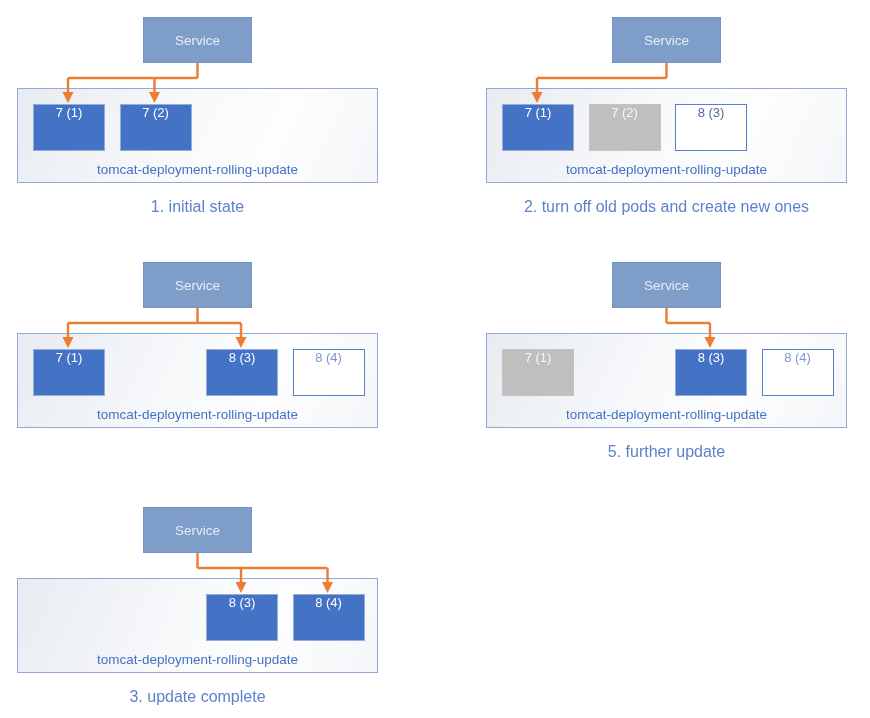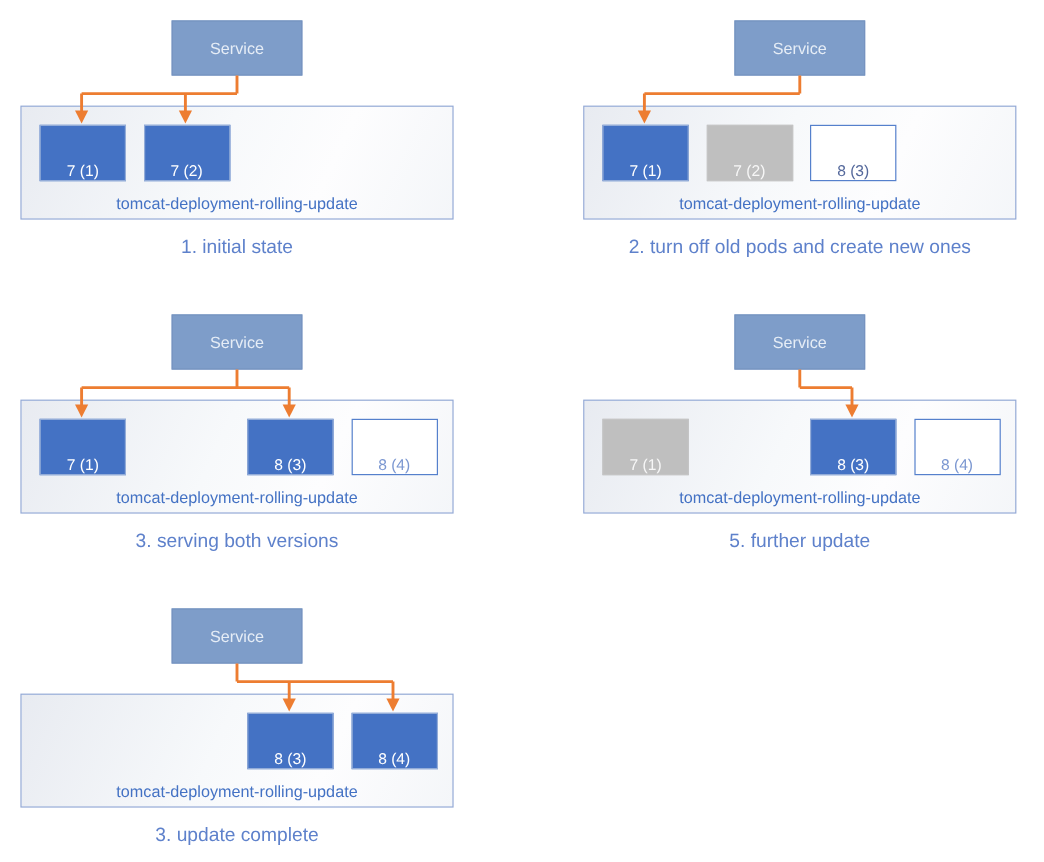--- a/index.html
+++ b/index.html
@@ -40,21 +40,21 @@
     box-sizing: border-box;
     border: 1px solid var(--container-border);
     background: linear-gradient(115deg, #e8ebf1 0%, #f7f9fb 45%, #fdfdfe 70%, #f4f6f9 100%);
     z-index: 1;
   }
   .pod {
     position: absolute;
     top: 15px;
     width: 72px; height: 47px;
     box-sizing: border-box;
-    display: flex; align-items: flex-end; justify-content: center;
+    display: flex; align-items: flex-start; justify-content: center;
     font-size: 13px;
   }
   .pod-active {
     background: var(--pod-active-fill);
     border: 1px solid var(--pod-active-border);
     color: var(--pod-active-text);
   }
   .pod-terminating {
     background: var(--pod-terminating-fill);
     border: 1px solid var(--pod-terminating-border);
@@ -140,21 +140,20 @@
           <span>7 (1)</span>
         </div>
         <div class="pod pod-active" style="left: 188px;">
           <span>8 (3)</span>
         </div>
         <div class="pod pod-new" style="left: 274.5px; color: rgb(123, 151, 209);">
           <span>8 (4)</span>
         </div>
         <div class="deployment-label">tomcat-deployment-rolling-update</div>
       </div>
-      <div class="caption">3. serving both versions</div>
     </div>
     <div class="panel" style="left: 486px; top: 262px;">
       <div class="service">
         <span>Service</span>
       </div>
       <svg class="connector" viewBox="0 0 361 46">
         <path d="M180.5 0 V15 M180.5 15 H224 M224 15 V30" fill="none" stroke="#ED7D31" stroke-width="2.4"></path>
         <polygon points="218.5,29 229.5,29 224,40" fill="#ED7D31"></polygon>
       </svg>
       <div class="deployment">

